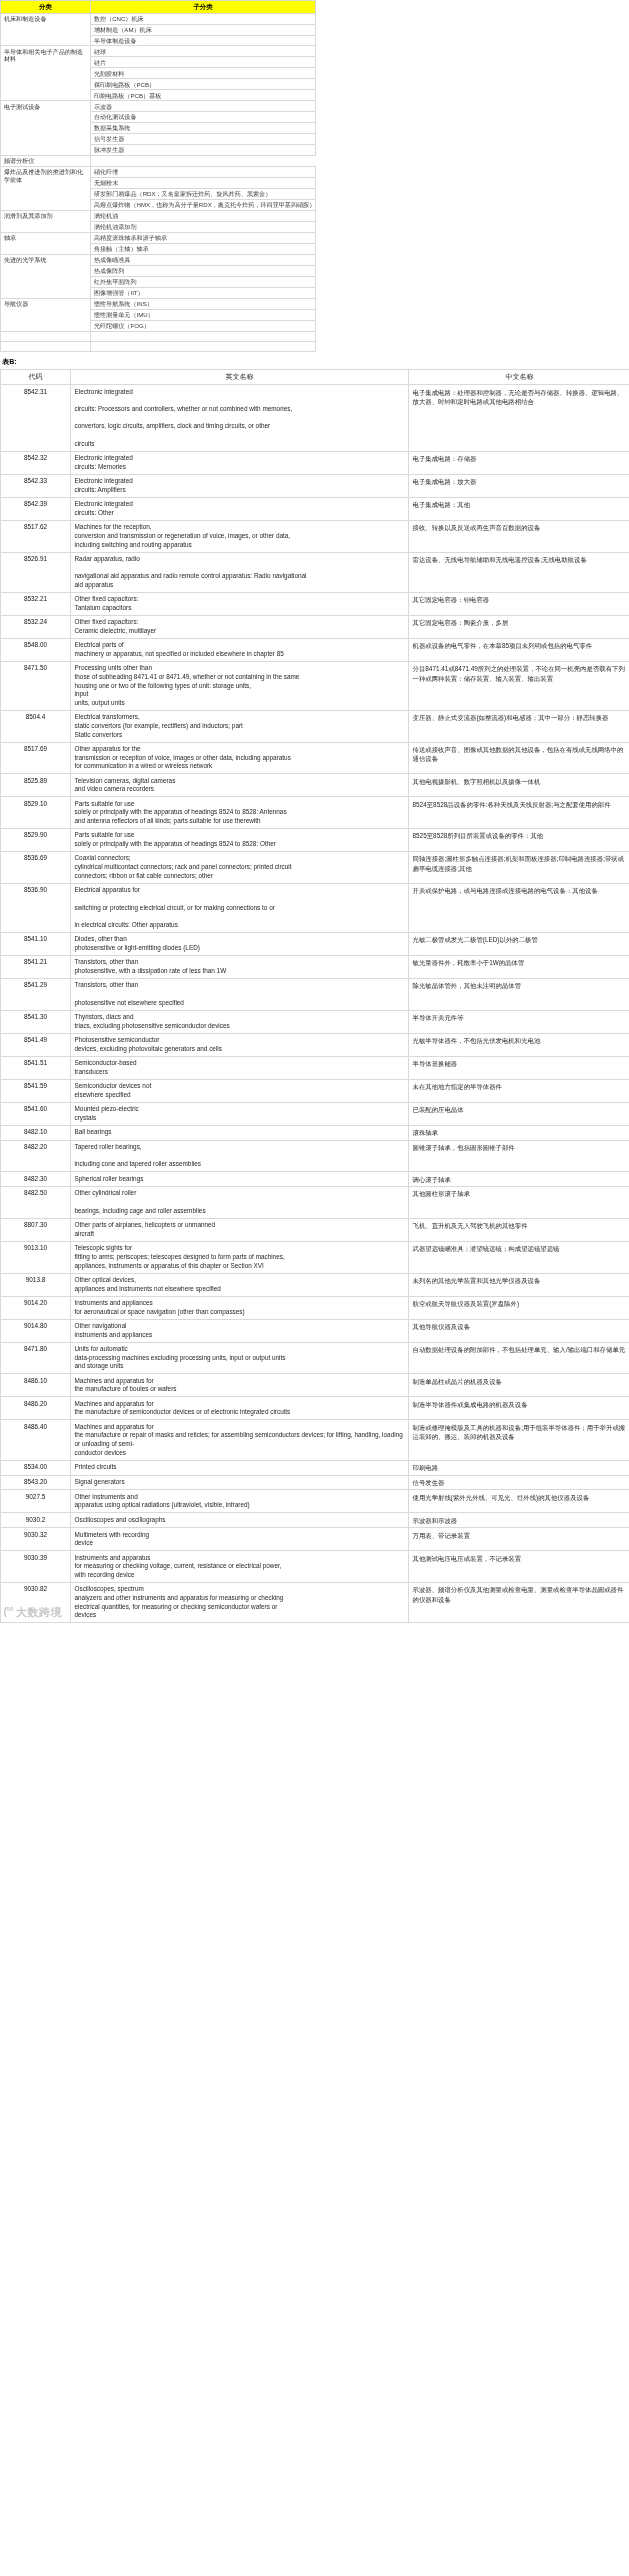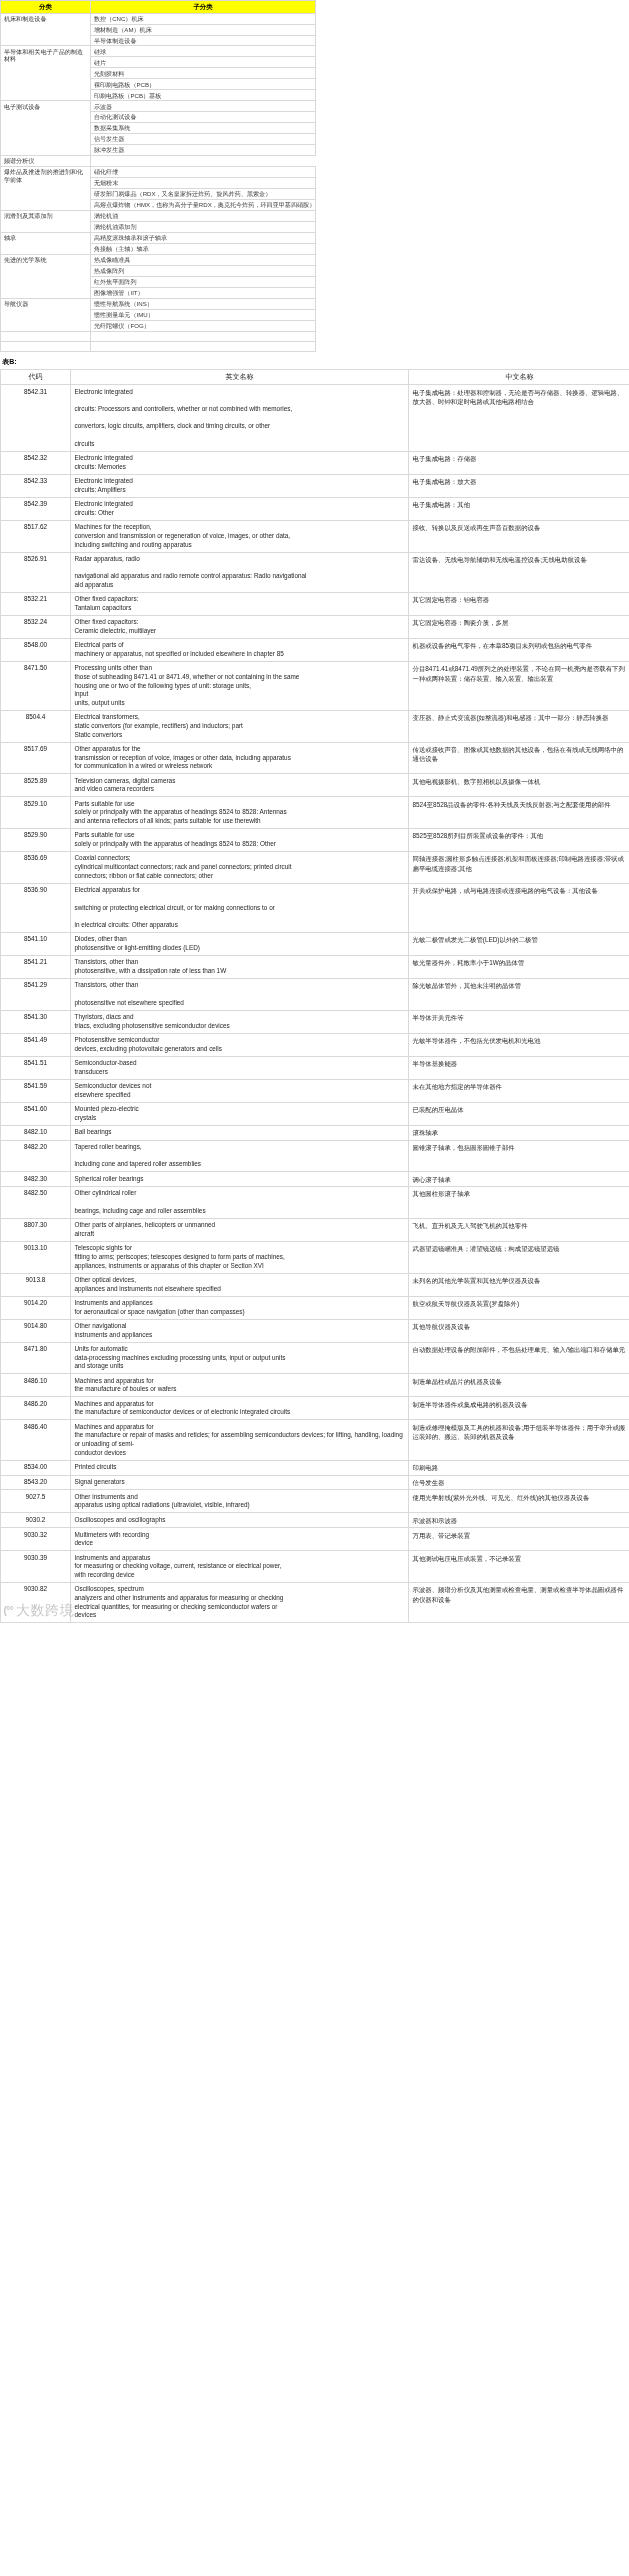--- a/index.html
+++ b/index.html
@@ -110,23 +110,23 @@
     pointer-events:none;
   }
   .watermark .wm-mark{
     font-size:10px;
     color:#9a9a9a;
     font-weight:bold;
     line-height:1;
     letter-spacing:-0.6px;
   }
   .watermark .wm-text{
-    font-size:14px;
+    font-size:11px;
     color:#9a9a9a;
-    font-weight:normal;
+    font-weight:bold;
     letter-spacing:0.6px;
   }
 </style>
 </head>
 <body>
 
 <div class="page">
 
   <table class="tbl" id="table-a">
     <colgroup>

